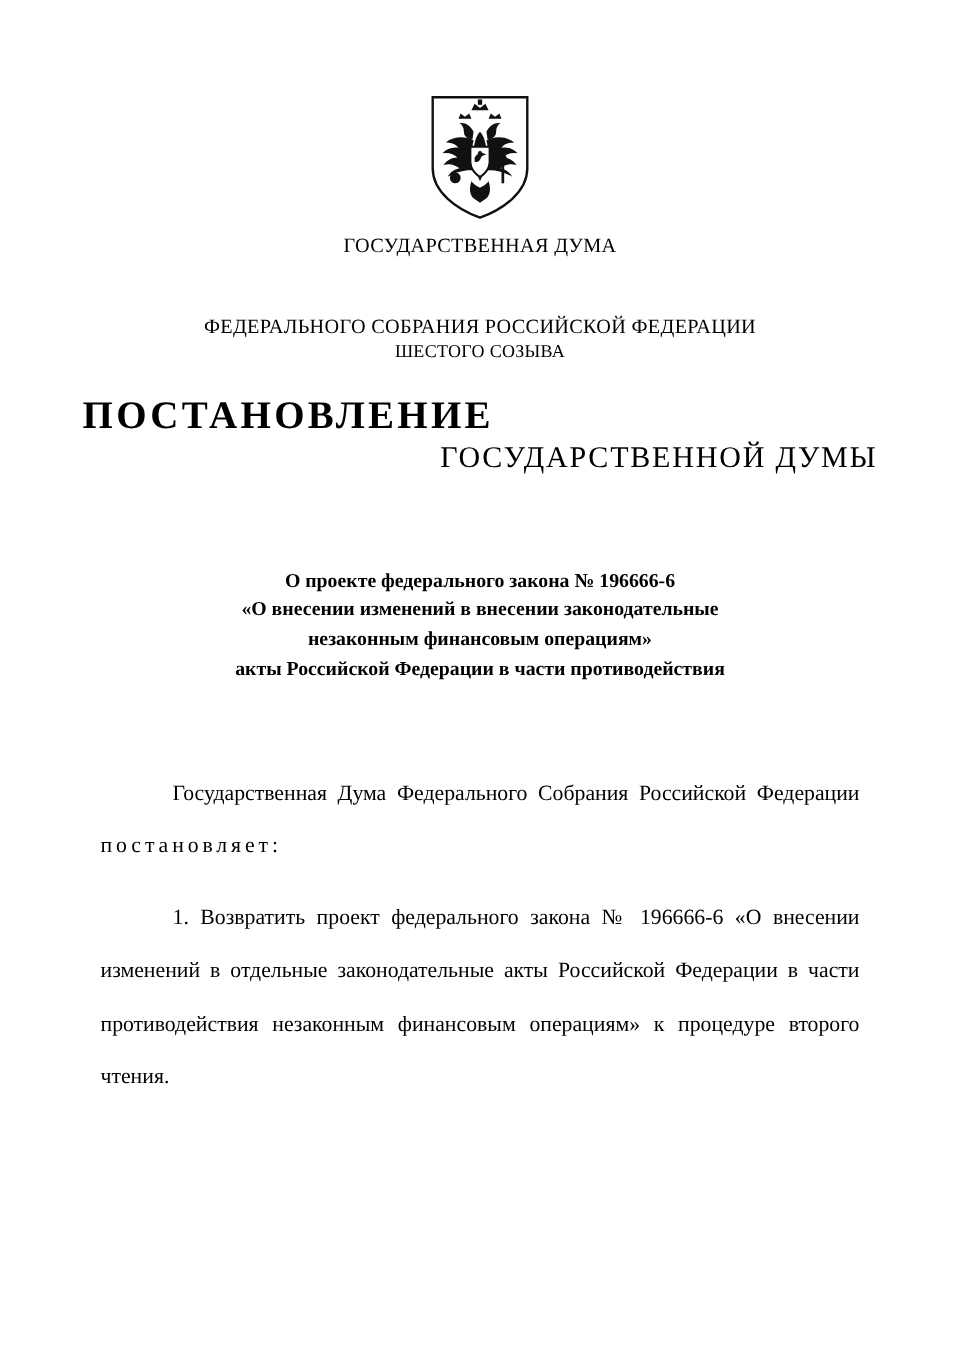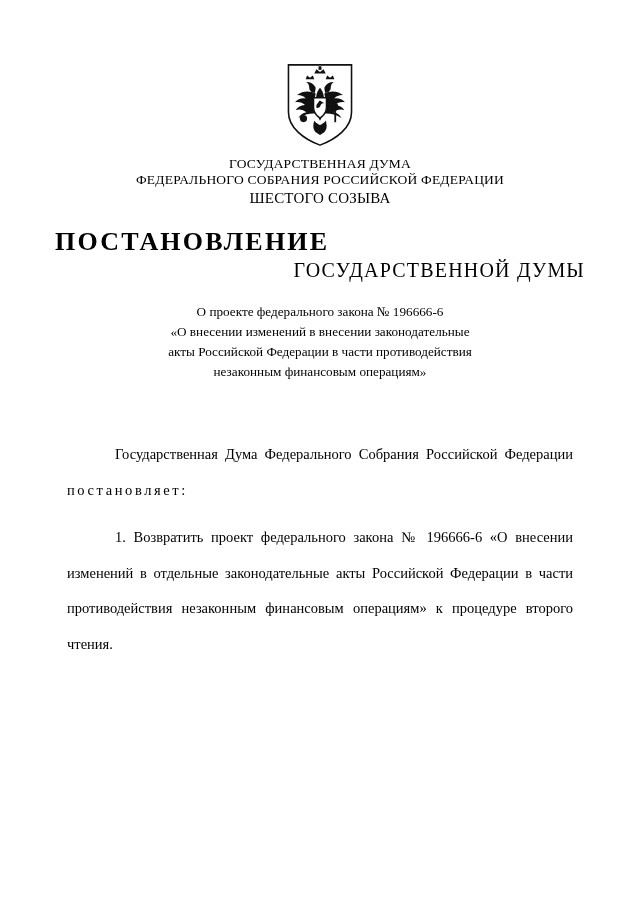--- a/index.html
+++ b/index.html
@@ -40,45 +40,46 @@
     text-align: center;
     line-height: 1.22;
   }
   .org-line-1 {
     font-size: 13.5px;
     letter-spacing: 0.2px;
   }
   .org-line-2 {
     font-size: 13.5px;
     letter-spacing: 0.2px;
+    margin-top: 38px;
   }
   .org-line-3 {
-    font-size: 15px;
+    font-size: 12px;
     letter-spacing: 0.2px;
   }
 
   .doc-title {
     margin-top: 20px;
     font-size: 26px;
     font-weight: bold;
     letter-spacing: 2.2px;
   }
   .doc-subtitle {
     margin-top: 2px;
     text-align: right;
     font-size: 20px;
     letter-spacing: 1.2px;
   }
 
   
   .subject {
-    margin-top: 20px;
+    margin-top: 60px;
     text-align: center;
     font-size: 13.2px;
-    font-weight: normal;
+    font-weight: bold;
     line-height: 1.5;
     padding: 0 38px;
   }
   .subject div { white-space: nowrap; }
 
   
   .body-text {
     margin-top: 56px;
     font-size: 14.5px;
     line-height: 2.45;
@@ -143,22 +144,22 @@
     <div class="org-line-2">ФЕДЕРАЛЬНОГО СОБРАНИЯ РОССИЙСКОЙ ФЕДЕРАЦИИ</div>
     <div class="org-line-3">ШЕСТОГО СОЗЫВА</div>
   </div>
 
   <div class="doc-title">ПОСТАНОВЛЕНИЕ</div>
   <div class="doc-subtitle">ГОСУДАРСТВЕННОЙ ДУМЫ</div>
 
   <div class="subject">
     <div>О проекте федерального закона № 196666-6</div>
     <div>«О внесении изменений в внесении законодательные</div>
+    <div>незаконным финансовым операциям»</div>
     <div>акты Российской Федерации в части противодействия</div>
-    <div>незаконным финансовым операциям»</div>
   </div>
 
   <div class="body-text">
     <p class="para first-indent"><span>Государственная Дума Федерального Собрания Российской Федерации</span> <span class="spaced">постановляет:</span></p>
     <p class="para first-indent">1. Возвратить проект федерального закона № 196666-6 «О внесении изменений в отдельные законодательные акты Российской Федерации в части противодействия незаконным финансовым операциям» к процедуре второго чтения.</p>
   </div>
 
 </div>
 
 </body></html>

